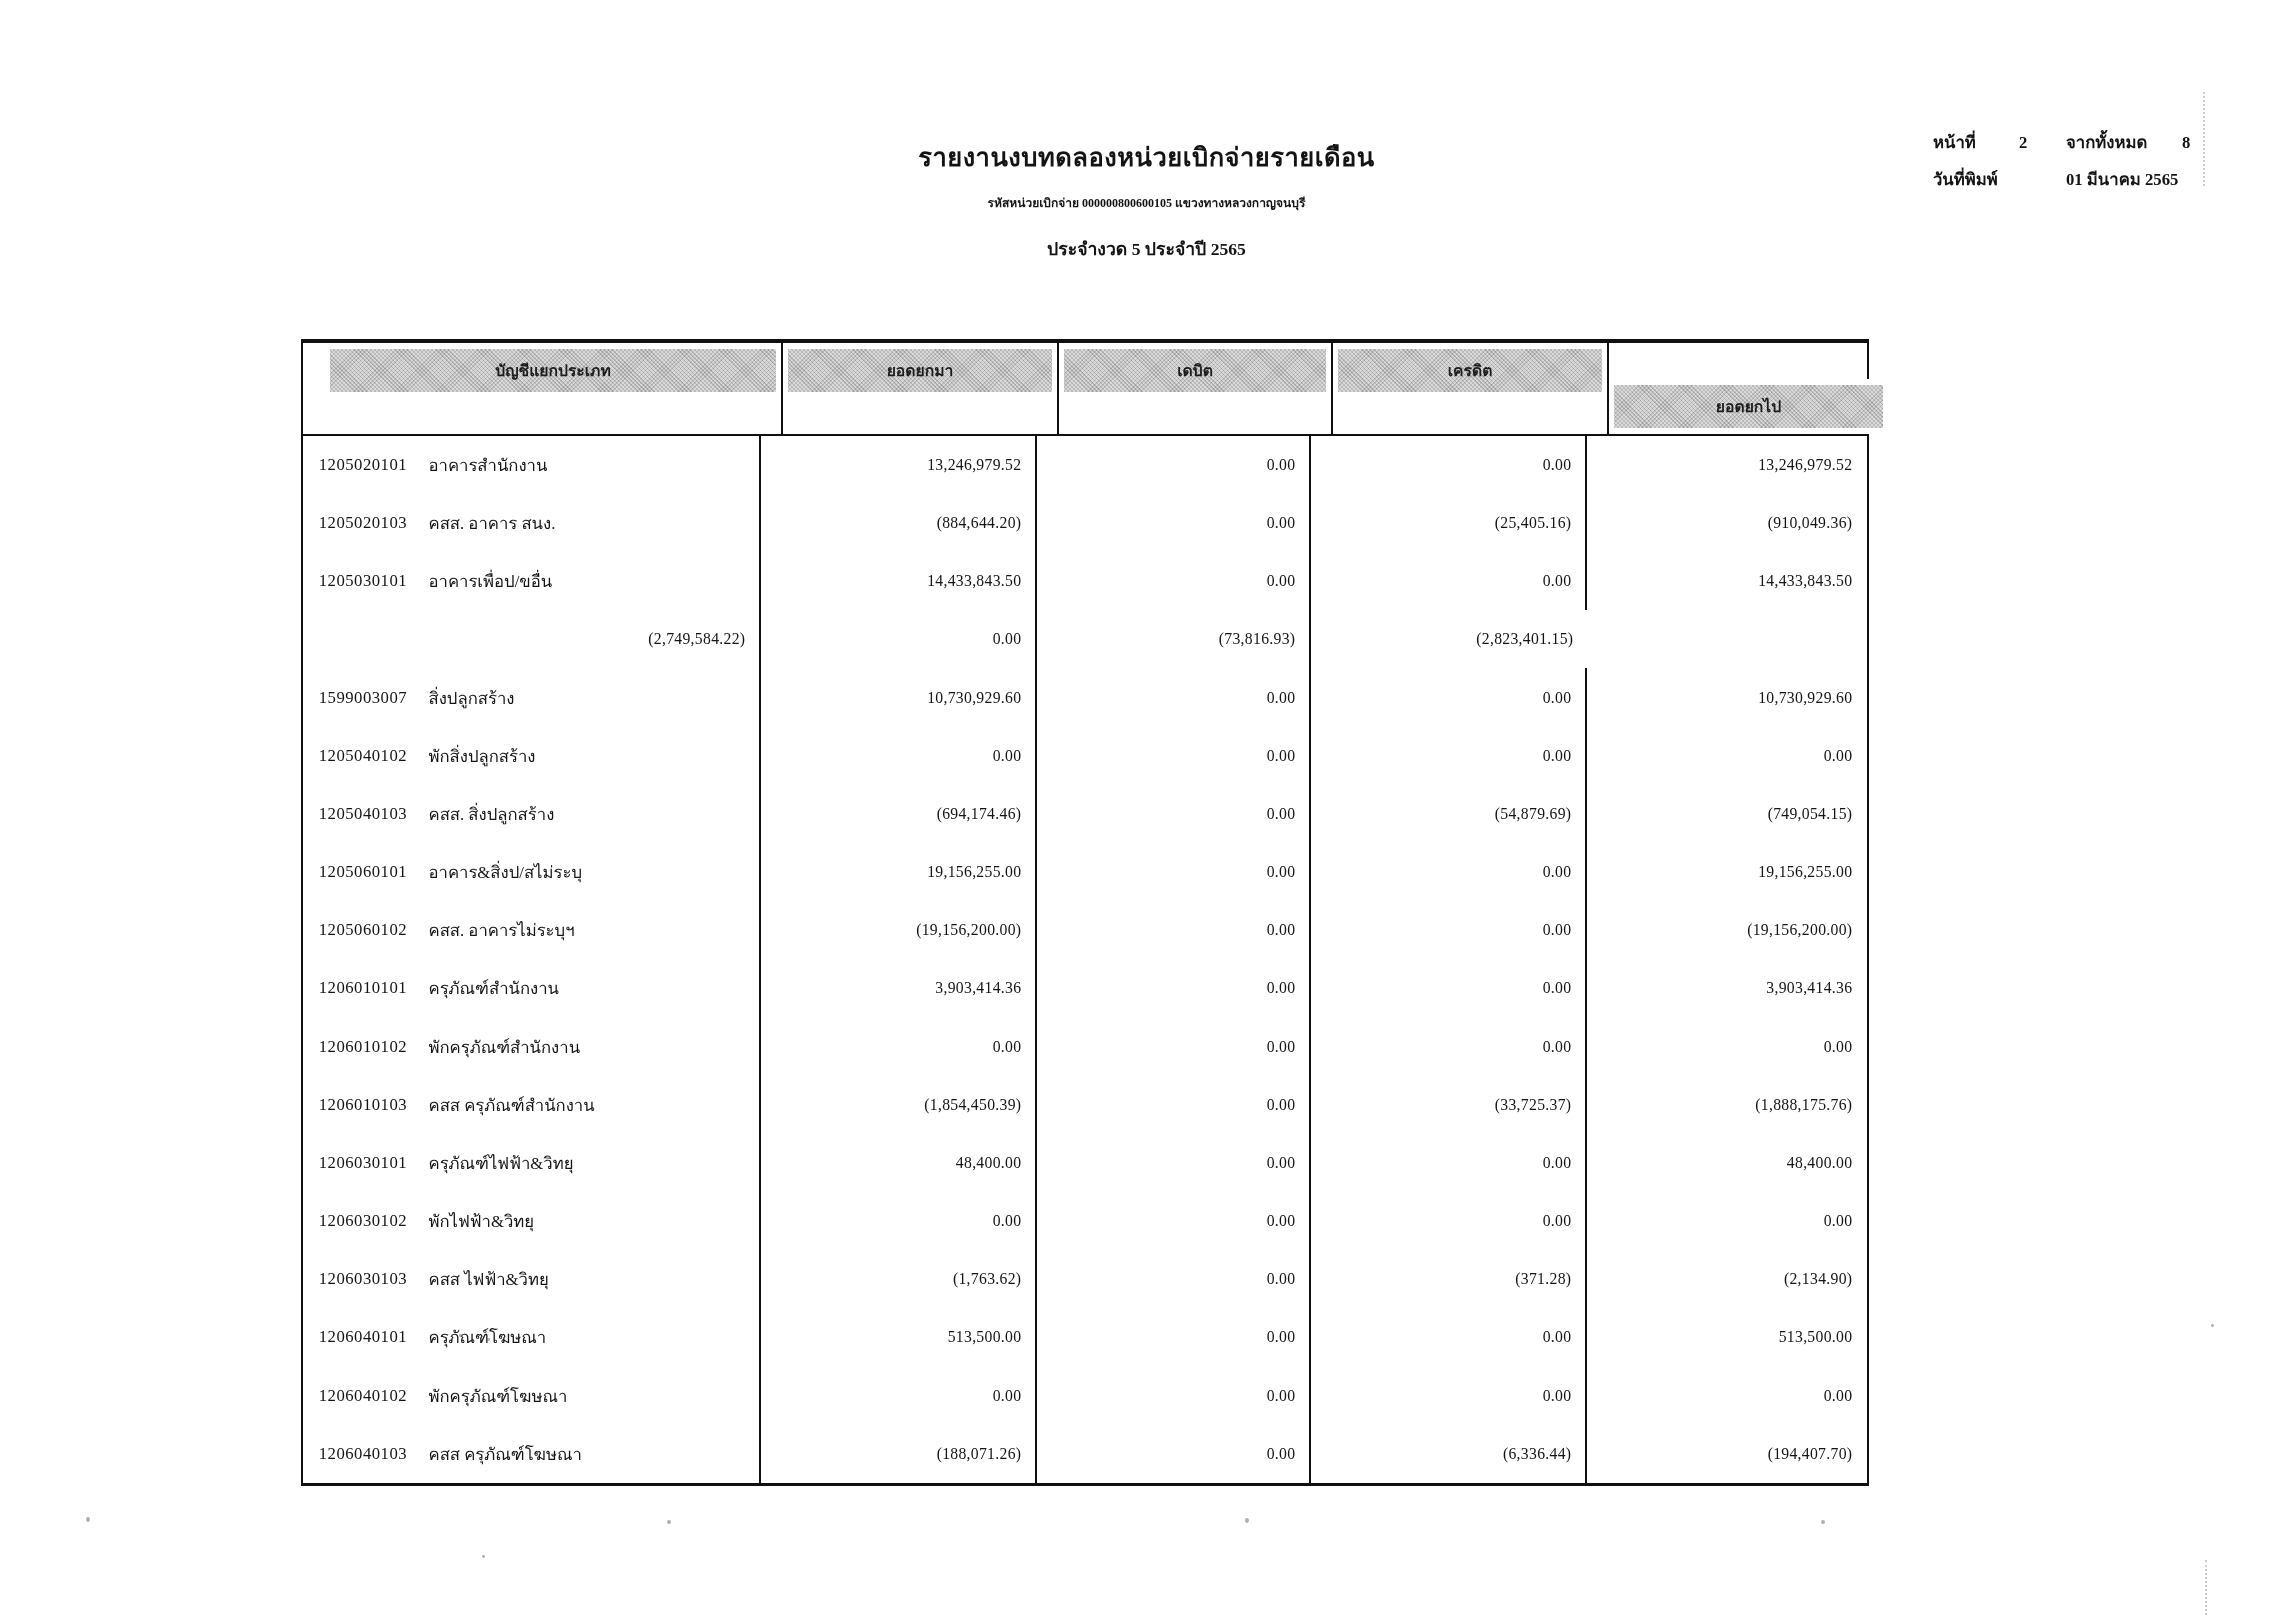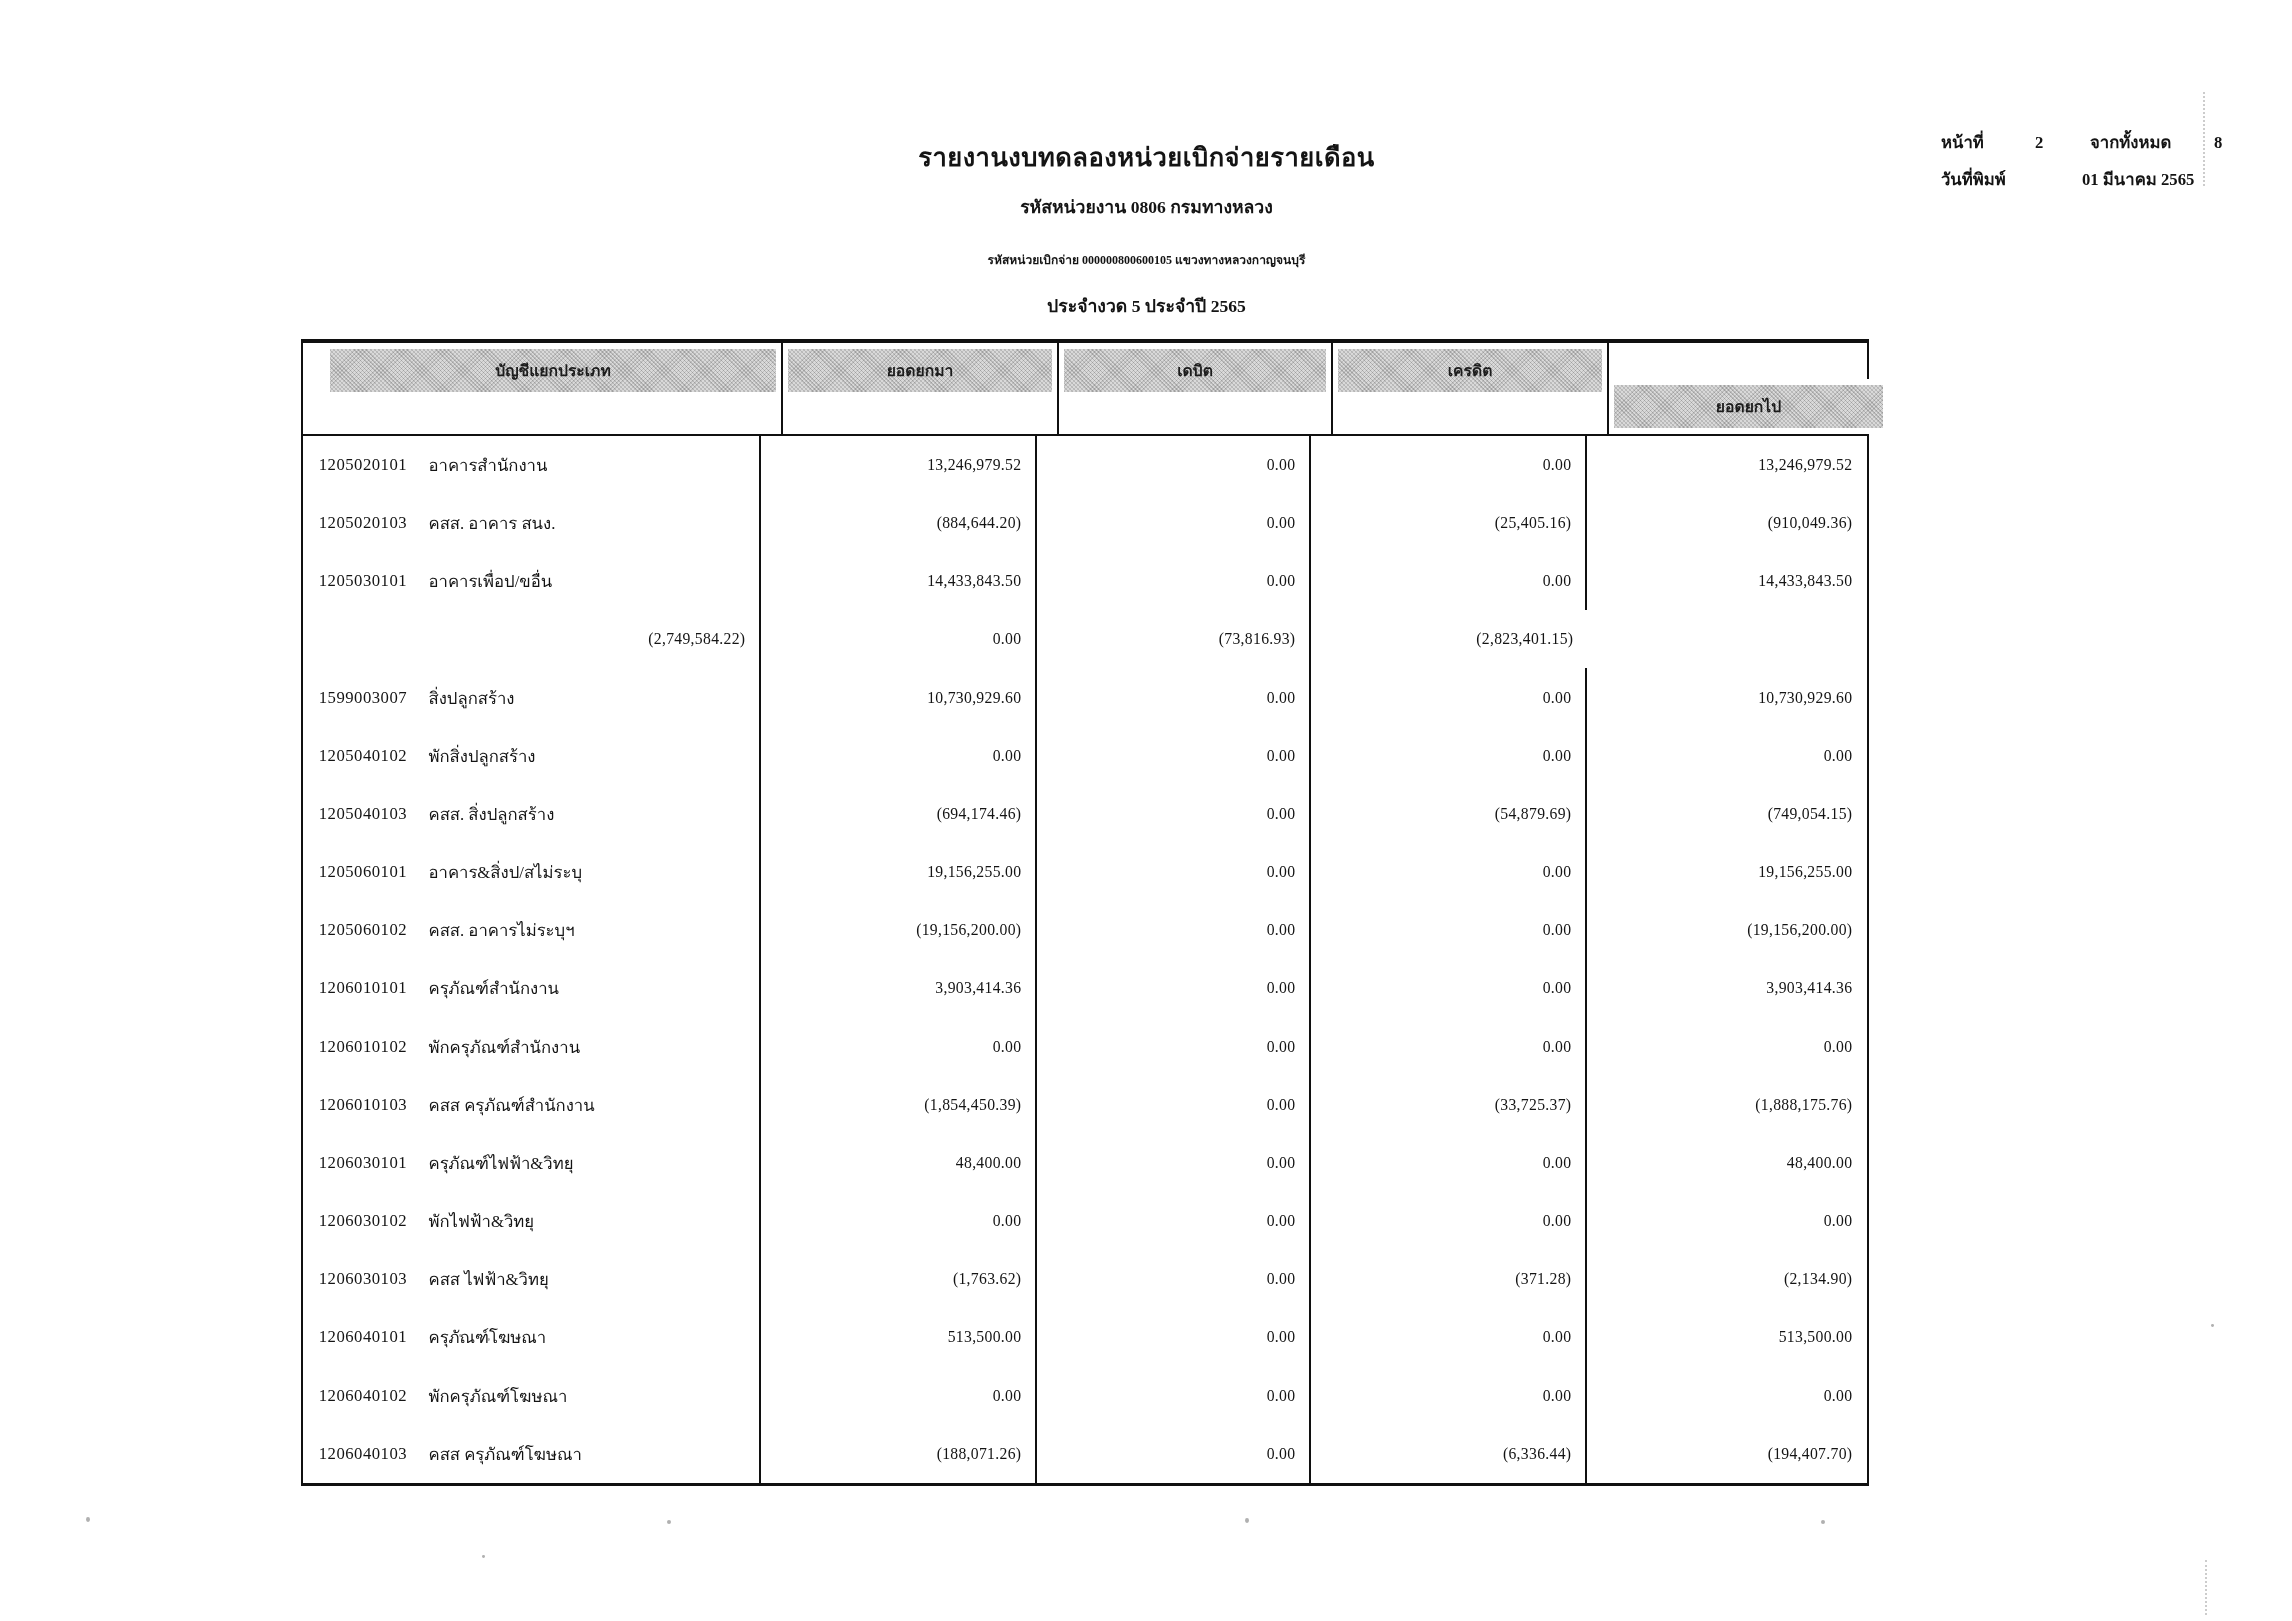--- a/index.html
+++ b/index.html
@@ -15,21 +15,21 @@
   
   .doc-header{position:absolute;left:0;top:137px;width:100%;text-align:center;}
   .doc-title{font-size:25.5px;font-weight:bold;letter-spacing:0.5px;margin:0 0 15.7px 0;}
   .doc-sub{font-size:17.6px;font-weight:bold;margin:0 0 29px 0;}
   .doc-sub2{font-size:12px;font-weight:bold;margin:0 0 23.5px 0;}
   .doc-sub3{font-size:17.6px;font-weight:bold;margin:8px;}
 
   
   .page-info{position:absolute;left:1933px;top:129px;font-size:16.7px;font-weight:bold;}
   .pi-row{display:flex;align-items:baseline;white-space:nowrap;margin-bottom:10.8px;}
-  .pi-row .lbl{display:inline-block;margin-left:8px;}
+  .pi-row .lbl{display:inline-block;}
   .pi-page-label{width:86px;}
   .pi-page-num{width:47px;text-align:left;}
   .pi-of-label{width:116px;}
   .pi-date-label{width:133px;}
 
   
   .tbl{
     position:absolute;left:301px;top:339px;width:1564px;
     border:2.9px solid #101010;border-top-width:4.9px;border-bottom-width:3.9px;
   }
@@ -73,21 +73,20 @@
       <span class="lbl">8</span>
     </div>
     <div class="pi-row">
       <span class="lbl pi-date-label">วันที่พิมพ์</span>
       <span class="lbl">01 มีนาคม 2565</span>
     </div>
   </div>
 
   <div class="doc-header">
     <div class="doc-title">รายงานงบทดลองหน่วยเบิกจ่ายรายเดือน</div>
-    <div class="doc-sub">รหัสหน่วยงาน 0806 กรมทางหลวง</div>
     <div class="doc-sub2">รหัสหน่วยเบิกจ่าย 000000800600105 แขวงทางหลวงกาญจนบุรี</div>
     <div class="doc-sub3">ประจำงวด 5 ประจำปี 2565</div>
   </div>
 
   <div class="tbl">
     <div class="thead">
       <div class="hcell">
         <div class="hbox">บัญชีแยกประเภท</div>
       </div>
       <div class="hcell">

